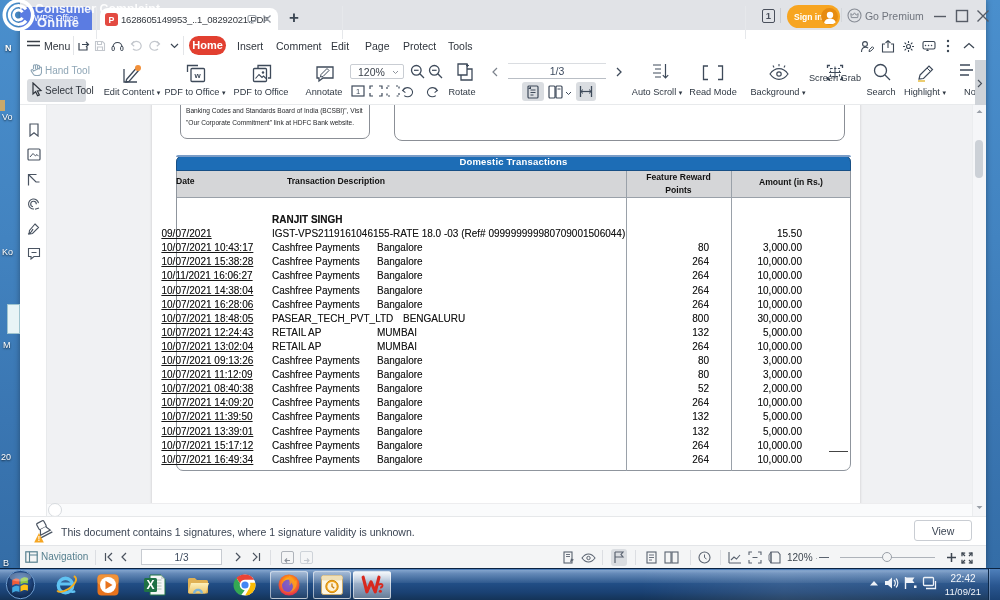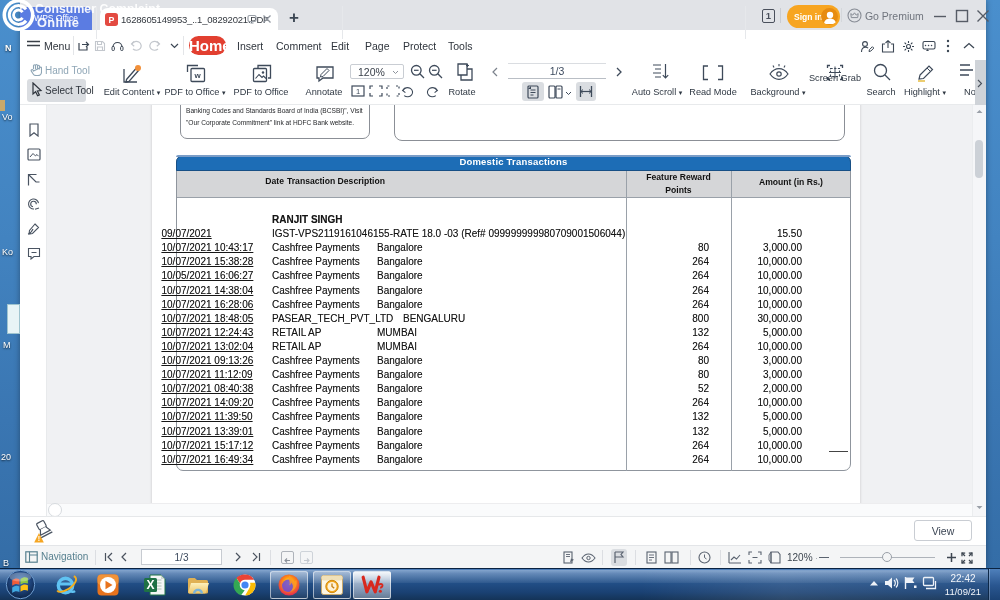--- a/index.html
+++ b/index.html
@@ -15,21 +15,21 @@
 #plusbtn { position:absolute; left:264px; top:8px; width:20px; height:20px; color:#3c4754; font-size:17px; font-weight:bold; line-height:20px; text-align:center; }
 #onebox { position:absolute; left:742px; top:9px; width:13px; height:14px; border:1.5px solid #4a505c; border-radius:2px; color:#4a505c; font-size:9.5px; line-height:11px; text-align:center; font-weight:bold; }
 #signin { position:absolute; left:767px; top:5px; width:53px; height:23px; background:#f7a521; border-radius:12px; }
 #signin .txt { position:absolute; left:7px; top:6.5px; font-size:8.5px; color:#fff; font-weight:bold; }
 #signin .ava { position:absolute; right:2.5px; top:3px; width:17px; height:17px; border-radius:50%; background:#e78c11; overflow:hidden; }
 #premium { position:absolute; left:827px; top:7px; height:18px; color:#70757e; font-size:10.5px; line-height:18px; }
 .winctl { position:absolute; top:7px; width:18px; height:18px; }
 
 #menurow { position:absolute; left:0; top:30px; width:966px; height:30px; background:#fff; }
 .mitem { position:absolute; top:37px; height:18px; line-height:18px; font-size:10.5px; color:#2f353d; }
-#homepill { position:absolute; left:169px; top:36px; width:37px; height:19px; background:#e23f30; border-radius:10px; color:#fff; font-size:15px; font-weight:bold; text-align:center; line-height:19px; }
+#homepill { position:absolute; left:169px; top:36px; width:37px; height:19px; background:#e23f30; border-radius:10px; color:#fff; font-size:11px; font-weight:bold; text-align:center; line-height:19px; }
 .micon { position:absolute; top:40px; }
 
 #toolbar { position:absolute; left:0; top:60px; width:966px; height:45px; background:#fff; border-bottom:1px solid #e8eaec; }
 .tsep { position:absolute; top:6px; width:1px; height:33px; background:#e6e8eb; }
 .tlabel { position:absolute; font-size:9.2px; color:#2e3742; white-space:nowrap; }
 .selbg { background:#dadde1; border-radius:3px; }
 
 #sidebar { position:absolute; left:0; top:105px; width:27px; height:411px; background:#fff; border-right:1px solid #e8eaec; }
 #docarea { position:absolute; left:27px; top:105px; width:925px; height:411px; background:#f0f1f3; overflow:hidden; }
 #page { position:absolute; left:105px; top:-10px; width:708px; height:507px; background:#fff; border-radius:0 0 8px 8px; box-shadow:0 1px 3px rgba(0,0,0,0.18); }
@@ -340,21 +340,21 @@
     <div id="page"></div>
     <div class="abs" style="left:133px;top:-12px;width:190px;height:46px;border:1px solid #8b8f96;border-radius:7px"></div>
     <div class="abs" style="left:139px;top:2px;font-size:6.6px;color:#26282b;white-space:nowrap">Banking Codes and Standards Board of India (BCSBI)", Visit</div>
     <div class="abs" style="left:139px;top:14px;font-size:6.6px;color:#26282b;white-space:nowrap">"Our Corporate Commitment" link at HDFC Bank website.</div>
     <div class="abs" style="left:347px;top:-14px;width:451px;height:50px;border:1px solid #8b8f96;border-radius:8px"></div>
     <div class="abs" style="left:129px;top:50px;width:675px;height:316px;border:1px solid #8f959d;border-radius:7px;background:#fff"></div>
     <div class="abs" style="left:129px;top:50px;width:675px;height:15.5px;background:#1d6db6;border:1px solid #174f85;border-radius:7px 7px 0 0"></div>
     <div class="abs" style="left:129px;top:50px;width:675px;height:2px;background:#7b9dc7;border-radius:7px 7px 0 0"></div>
     <div class="abs" style="left:129px;top:51px;width:675px;text-align:center;font-size:9.5px;font-weight:bold;color:#fff;letter-spacing:0.2px">Domestic Transactions</div>
     <div class="abs" style="left:130px;top:65.5px;width:673px;height:27.5px;background:#d5d6d8;border-bottom:1px solid #9aa1a9"></div>
-    <div class="abs" style="left:129px;top:71px;width:108px;text-align:right;font-size:8.6px;font-weight:bold;color:#111">Date</div>
+    <div class="abs" style="left:129px;top:71px;width:108px;text-align:left;font-size:8.6px;font-weight:bold;color:#111">Date</div>
     <div class="abs" style="left:240px;top:71px;font-size:8.6px;font-weight:bold;color:#111">Transaction Description</div>
     <div class="abs" style="left:579px;top:66px;width:105px;text-align:center;font-size:8.6px;font-weight:bold;color:#111;line-height:12.5px">Feature Reward<br>Points</div>
     <div class="abs" style="left:684px;top:71.5px;width:120px;text-align:center;font-size:8.6px;font-weight:bold;color:#111">Amount (in Rs.)</div>
     <div class="abs" style="left:579px;top:65.5px;width:1px;height:300px;background:#9aa1a9"></div>
     <div class="abs" style="left:684px;top:65.5px;width:1px;height:300px;background:#9aa1a9"></div>
     <div class="trow" style="top:109.0px">
         <span class="tn" style="font-weight:bold;">RANJIT SINGH</span>
       </div>
     <div class="trow" style="top:123.1px">
         <span class="td">09/07/2021</span>
@@ -369,21 +369,21 @@
         <span class="ta">3,000.00</span>
       </div>
     <div class="trow" style="top:151.3px">
         <span class="td">10/07/2021 15:38:28</span>
         <span class="tn" style="">Cashfree Payments</span>
         <span class="tc">Bangalore</span>
         <span class="tp">264</span>
         <span class="ta">10,000.00</span>
       </div>
     <div class="trow" style="top:165.4px">
-        <span class="td">10/05/2021 16:06:27</span>
+        <span class="td">10/11/2021 16:06:27</span>
         <span class="tn" style="">Cashfree Payments</span>
         <span class="tc">Bangalore</span>
         <span class="tp">264</span>
         <span class="ta">10,000.00</span>
       </div>
     <div class="trow" style="top:179.5px">
         <span class="td">10/07/2021 14:38:04</span>
         <span class="tn" style="">Cashfree Payments</span>
         <span class="tc">Bangalore</span>
         <span class="tp">264</span>
@@ -490,20 +490,21 @@
   <div id="notif">
     <svg class="abs" style="left:11px;top:2px" width="26" height="25" viewBox="0 0 26 25">
         <g transform="rotate(-28 13 11)">
           <rect x="9" y="2" width="8" height="7" rx="1.2" fill="#fff" stroke="#4a5462" stroke-width="1.2"></rect>
           <path d="M10 9l-2.5 5h11L16 9" fill="#fff" stroke="#4a5462" stroke-width="1.2"></path>
           <path d="M6.5 16.5h13" stroke="#4a5462" stroke-width="1.3"></path>
         </g>
         <path d="M8 14l4.8 9.5H3.2z" fill="#f5a623"></path>
         <text x="8" y="22" font-size="7" font-weight="bold" fill="#fff" text-anchor="middle" font-family="Liberation Sans">!</text>
       </svg>
+    <div class="abs" style="left:41px;top:9px;font-size:10.5px;color:#3b4554">This document contains 1 signatures, where 1 signature validity is unknown.</div>
     <div class="abs" style="left:894px;top:3px;width:58px;height:21px;border:1px solid #c9cdd3;border-radius:3px;background:#fff;font-size:10.5px;color:#3b4554;text-align:center;line-height:21px">View</div>
   </div>
   <div id="status">
     <svg class="abs" style="left:5px;top:5px" width="13" height="12" viewBox="0 0 13 12">
         <rect x="0.8" y="0.8" width="11.4" height="10.4" fill="none" stroke="#57808f" stroke-width="1.2"></rect>
         <path d="M4.5 0.8v10.4M4.5 4h8" stroke="#57808f" stroke-width="1.1"></path>
       </svg>
     <div class="abs" style="left:21px;top:5px;font-size:10px;color:#57808f">Navigation</div>
     <div class="ssep" style="left:75px"></div>
     <svg class="abs" style="left:84px;top:6px" width="9" height="10" viewBox="0 0 9 10">

